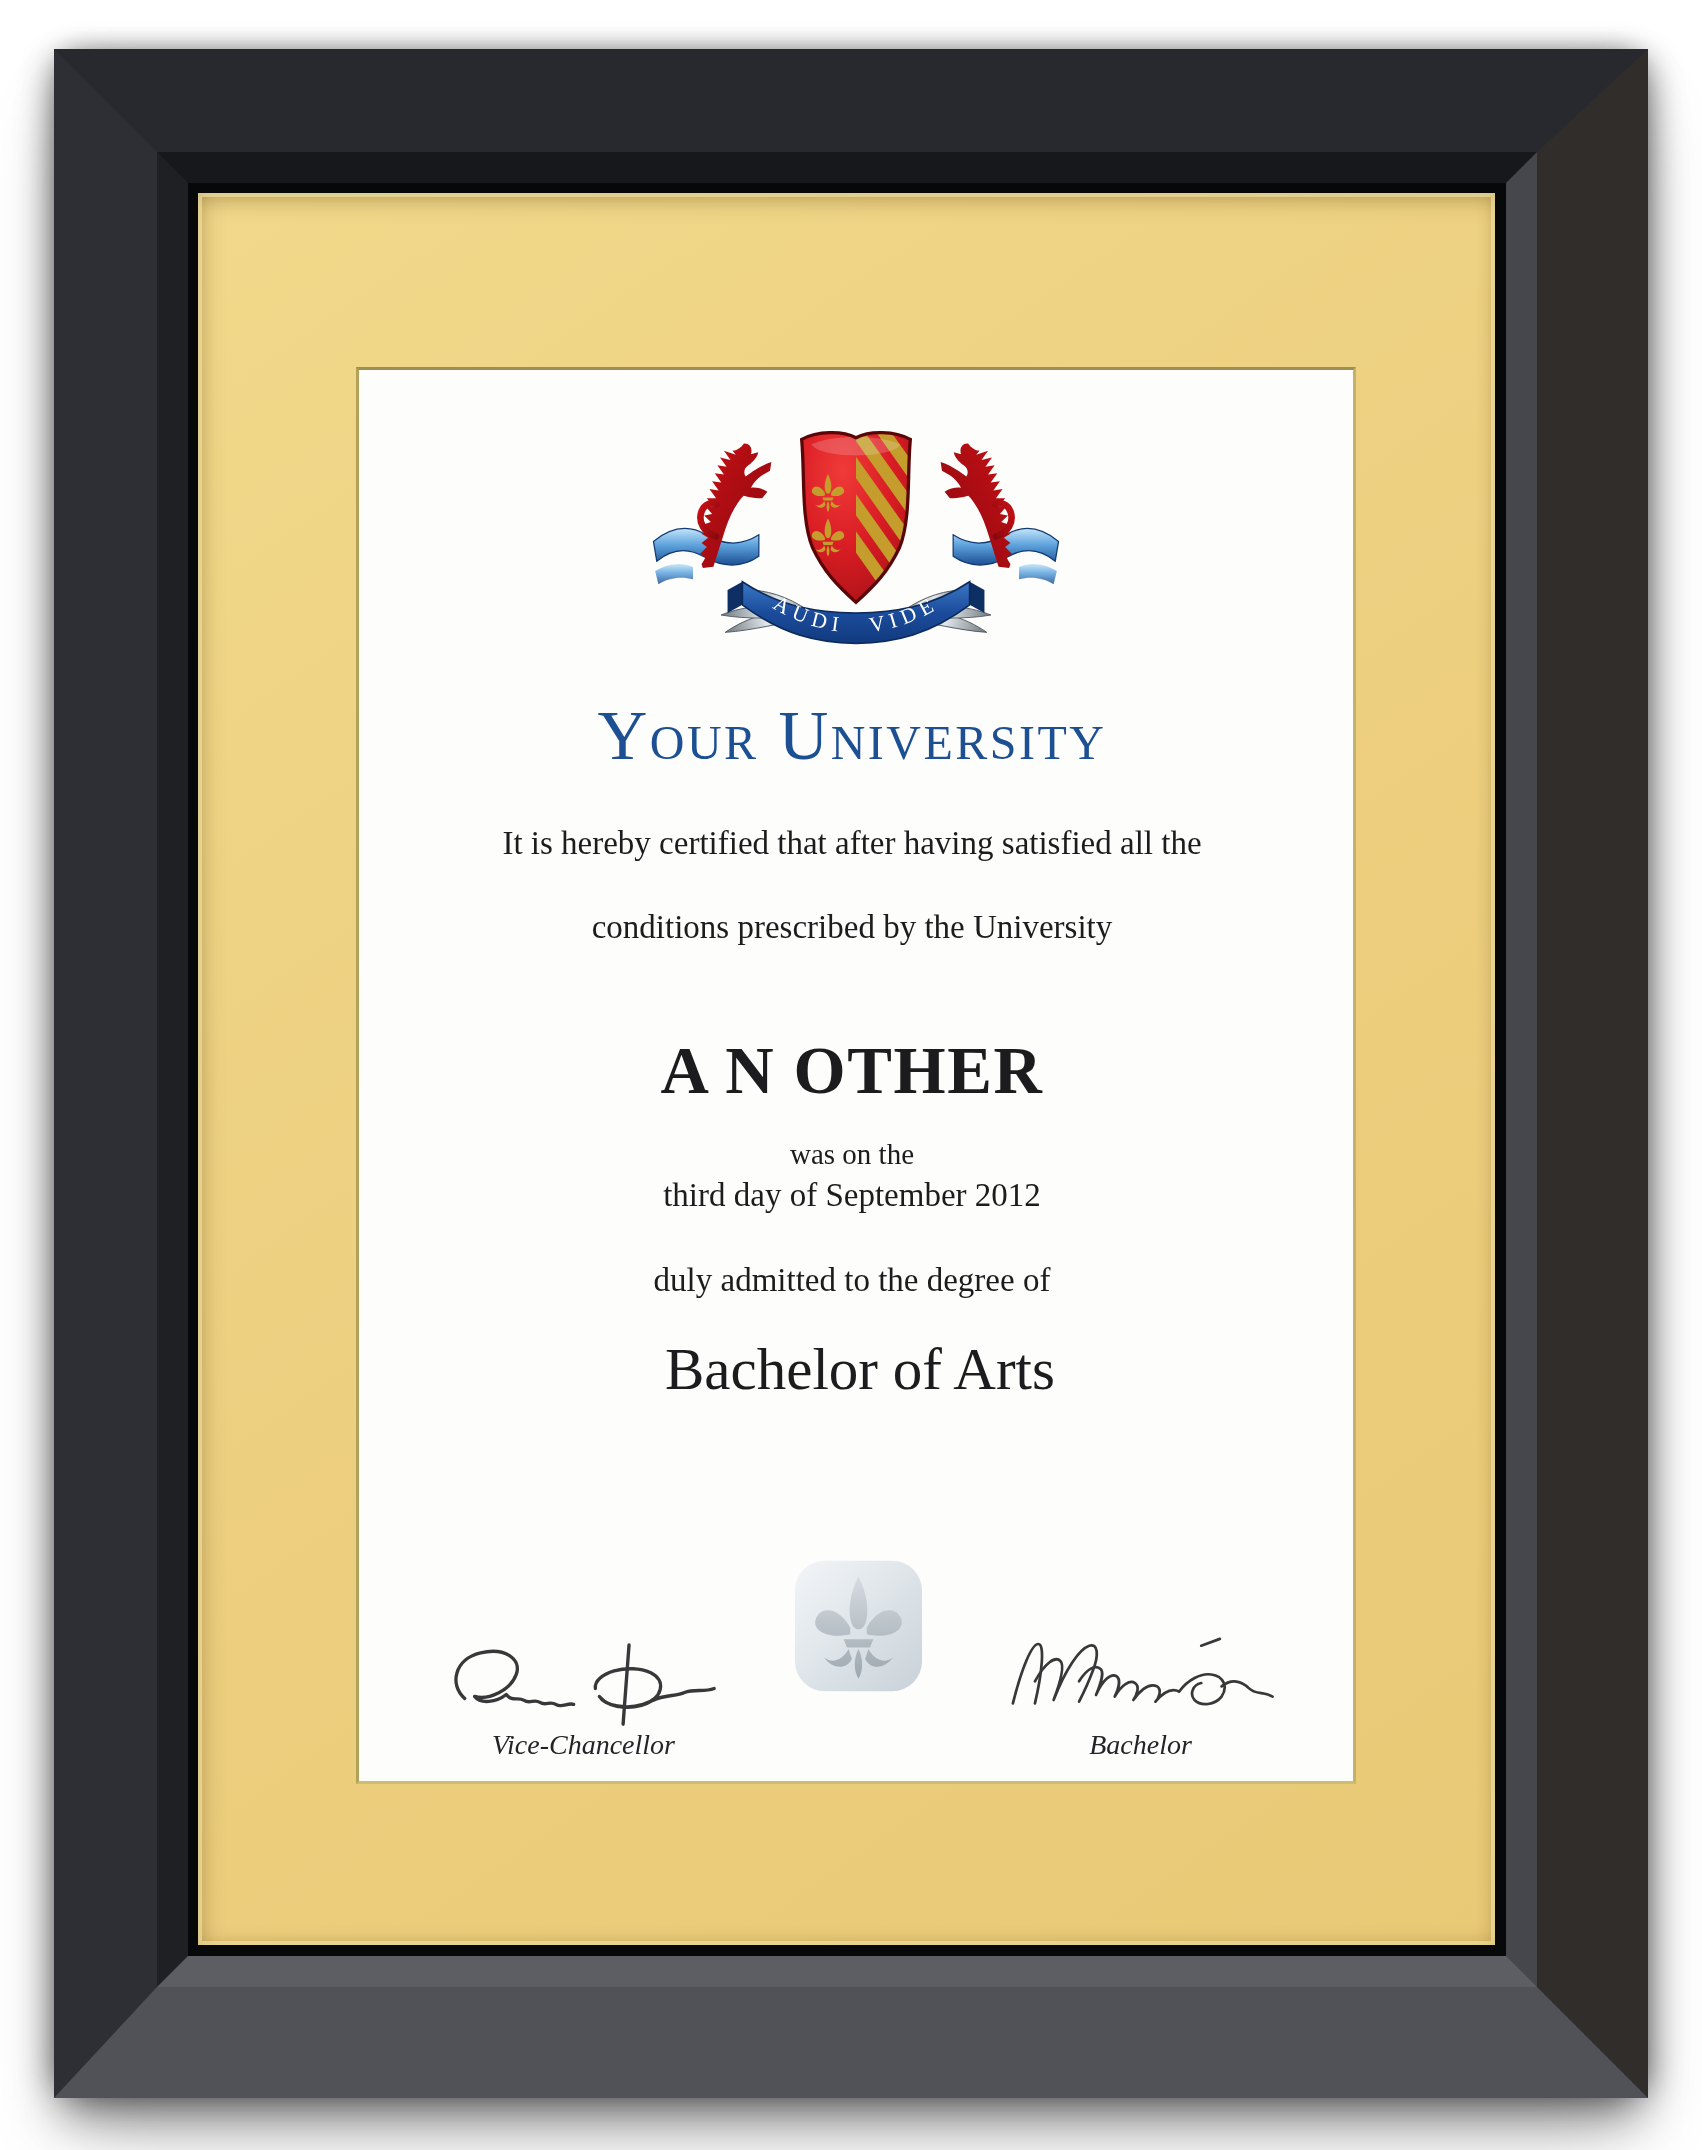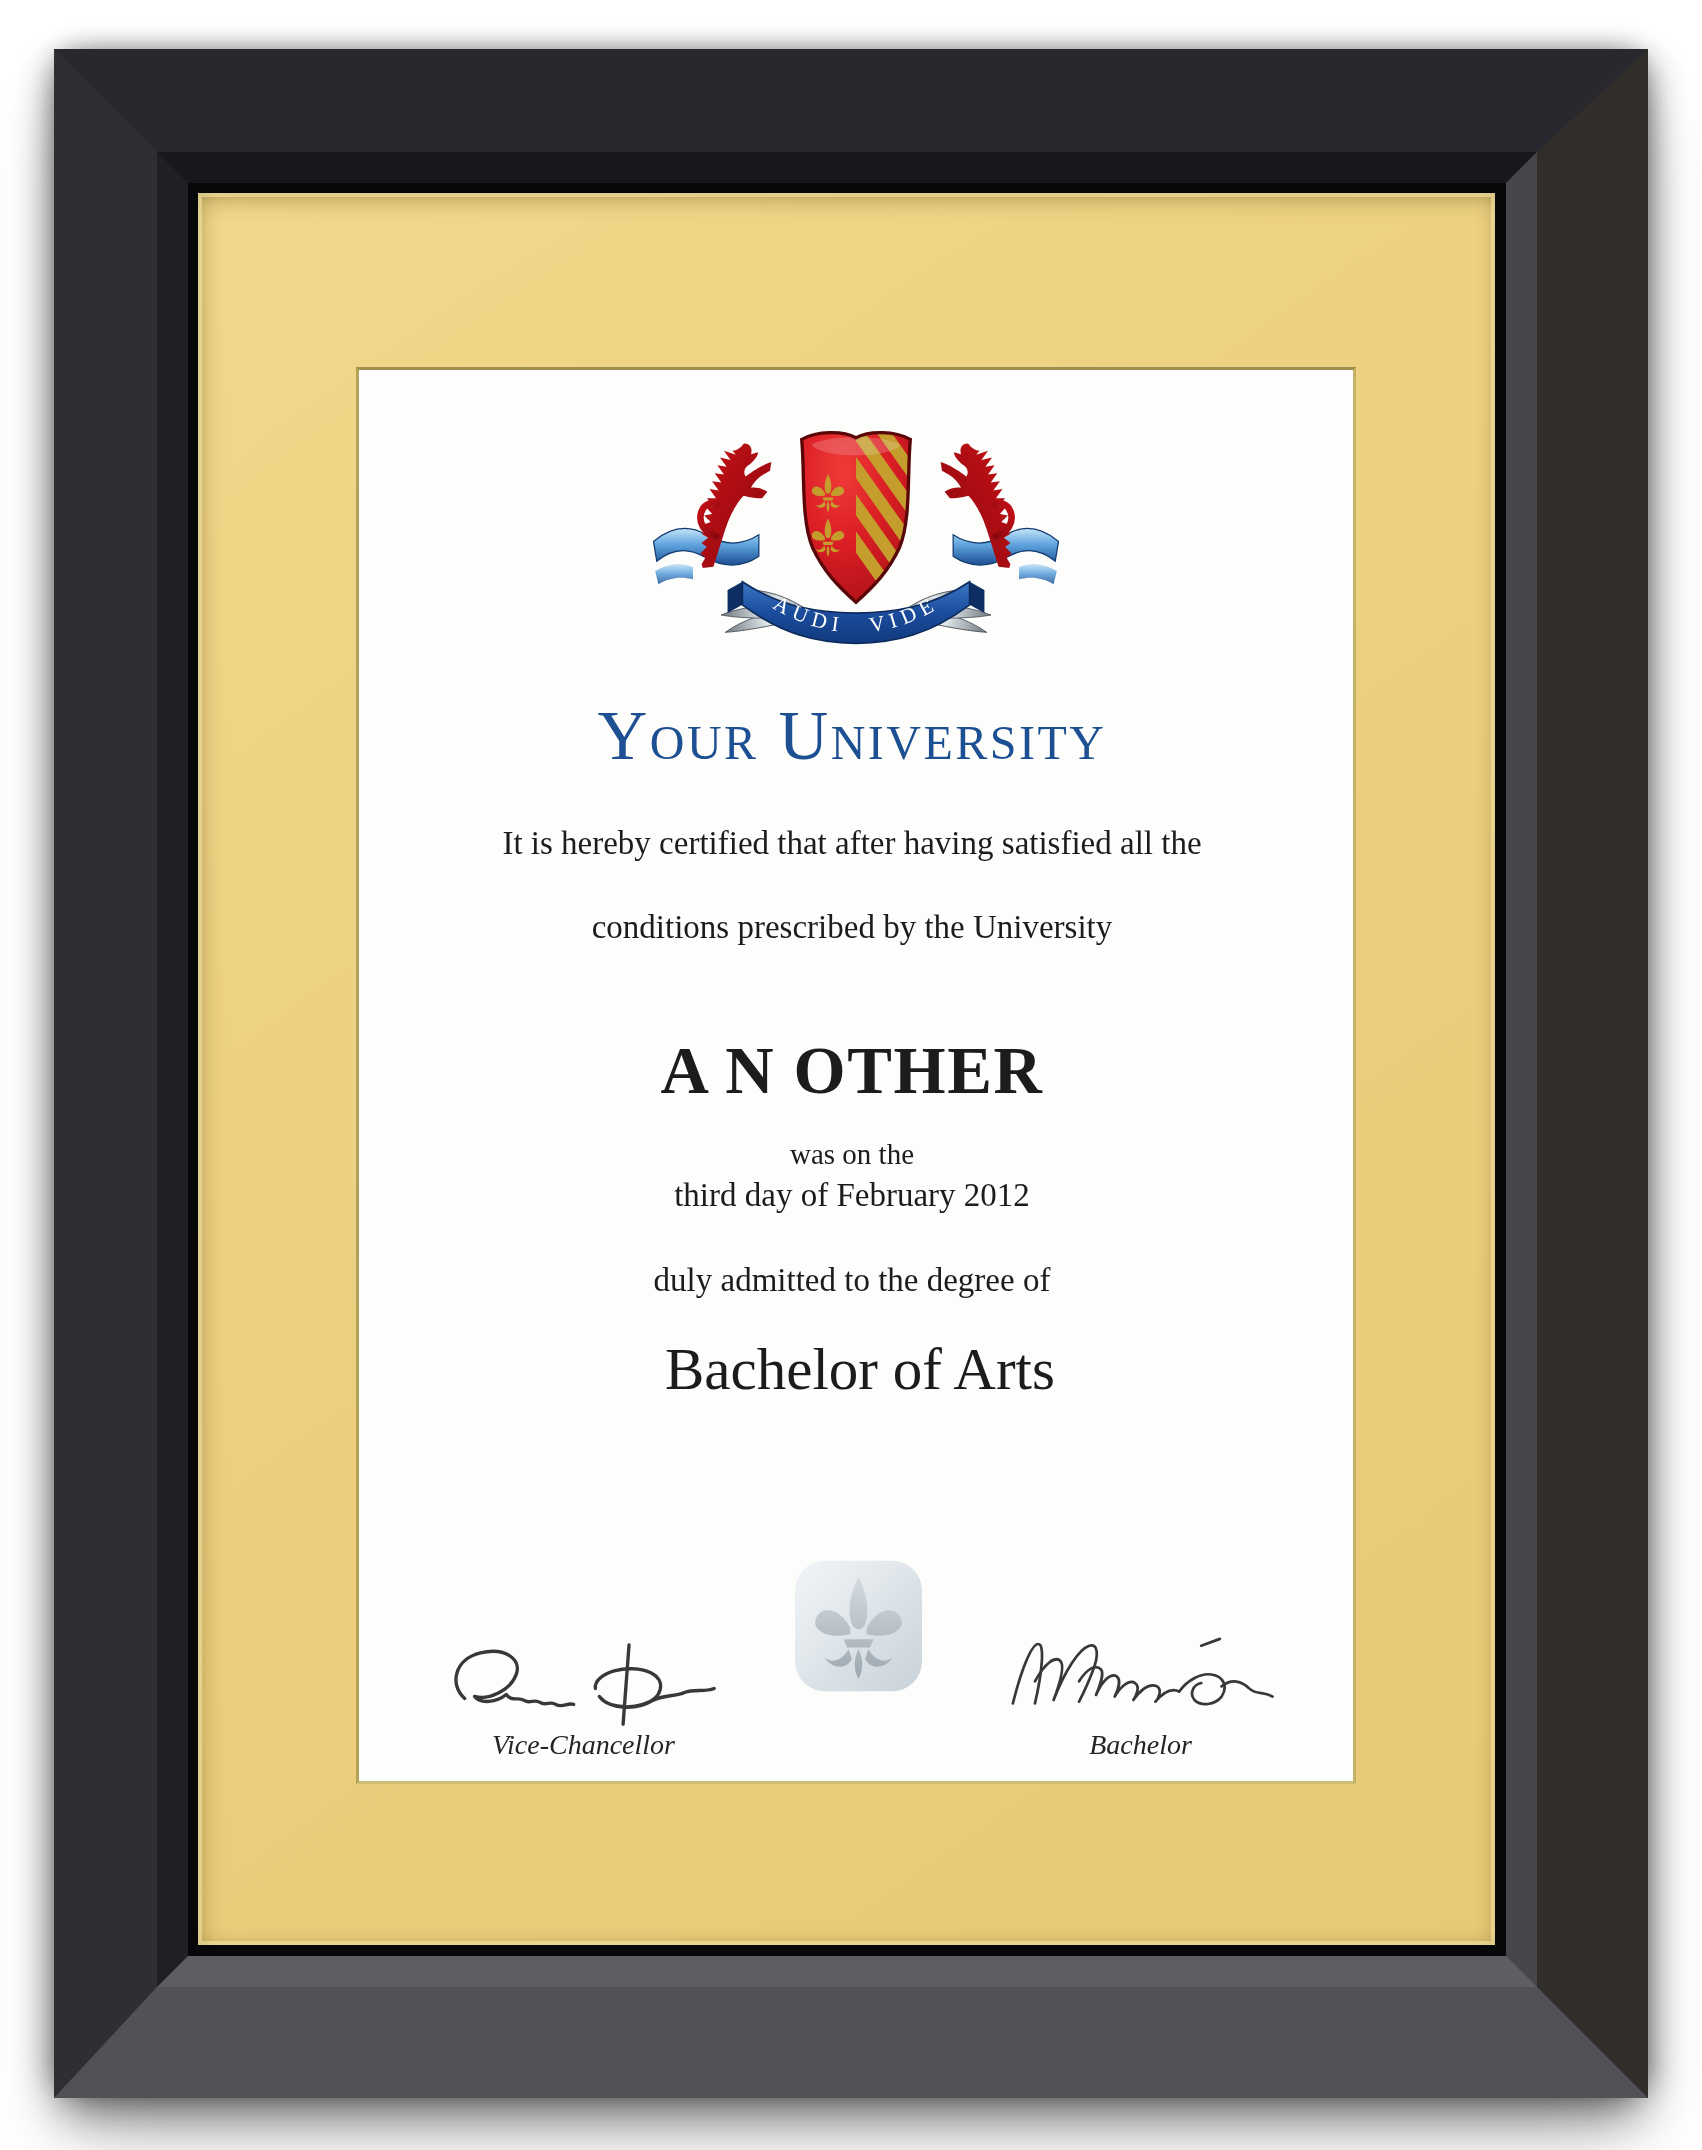--- a/index.html
+++ b/index.html
@@ -159,21 +159,21 @@
               </text>
             </g>
           </svg>
         </div>
 
         <div class="cline title">Your University</div>
         <div class="cline body1">It is hereby certified that after having satisfied all the</div>
         <div class="cline body2">conditions prescribed by the University</div>
         <div class="cline name">A N OTHER</div>
         <div class="cline was">was on the</div>
-        <div class="cline date">third day of February 2012</div>
+        <div class="cline date">third day of September 2012</div>
         <div class="cline duly">duly admitted to the degree of</div>
         <div class="cline degree">Bachelor of Arts</div>
 
         <div class="seal">
           <svg viewBox="0 0 156 160" width="129" height="132">
             <defs>
               <linearGradient id="gSeal" x1="0" y1="0" x2="1" y2="1">
                 <stop offset="0" stop-color="#f2f5f8"></stop>
                   <stop offset=".4" stop-color="#e2e8ec"></stop>
                 <stop offset="1" stop-color="#c9d2d9"></stop>

